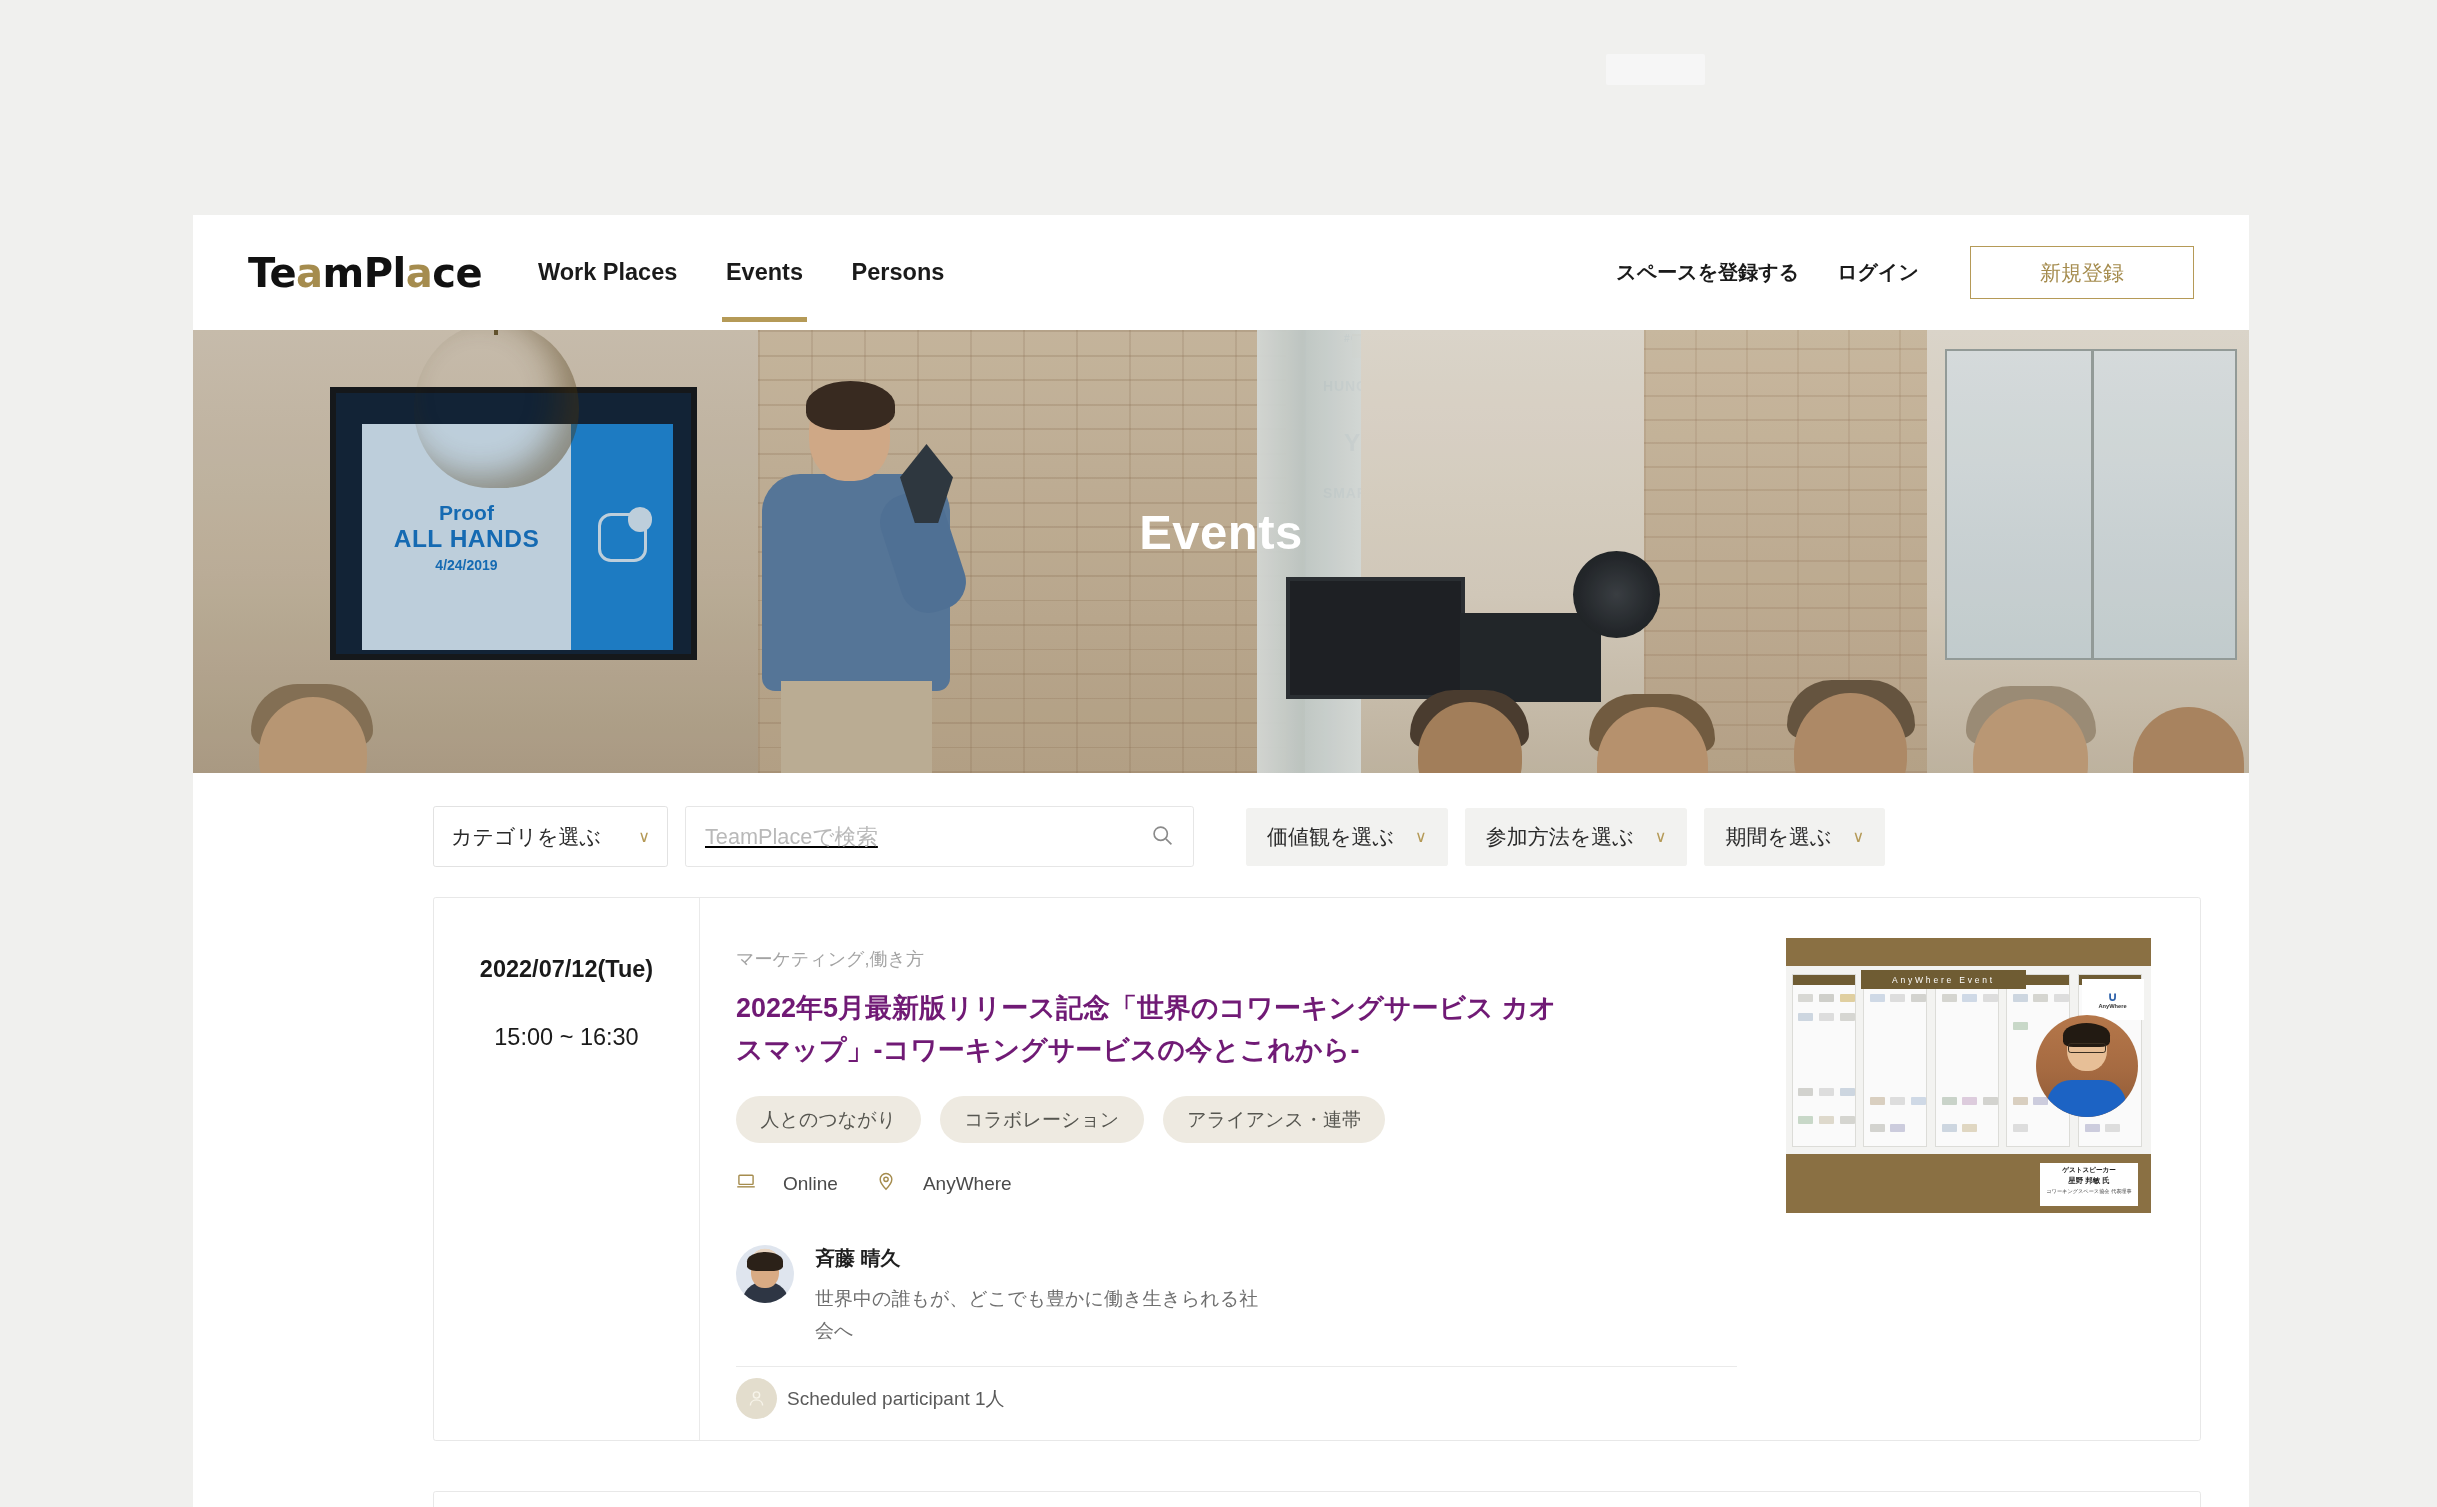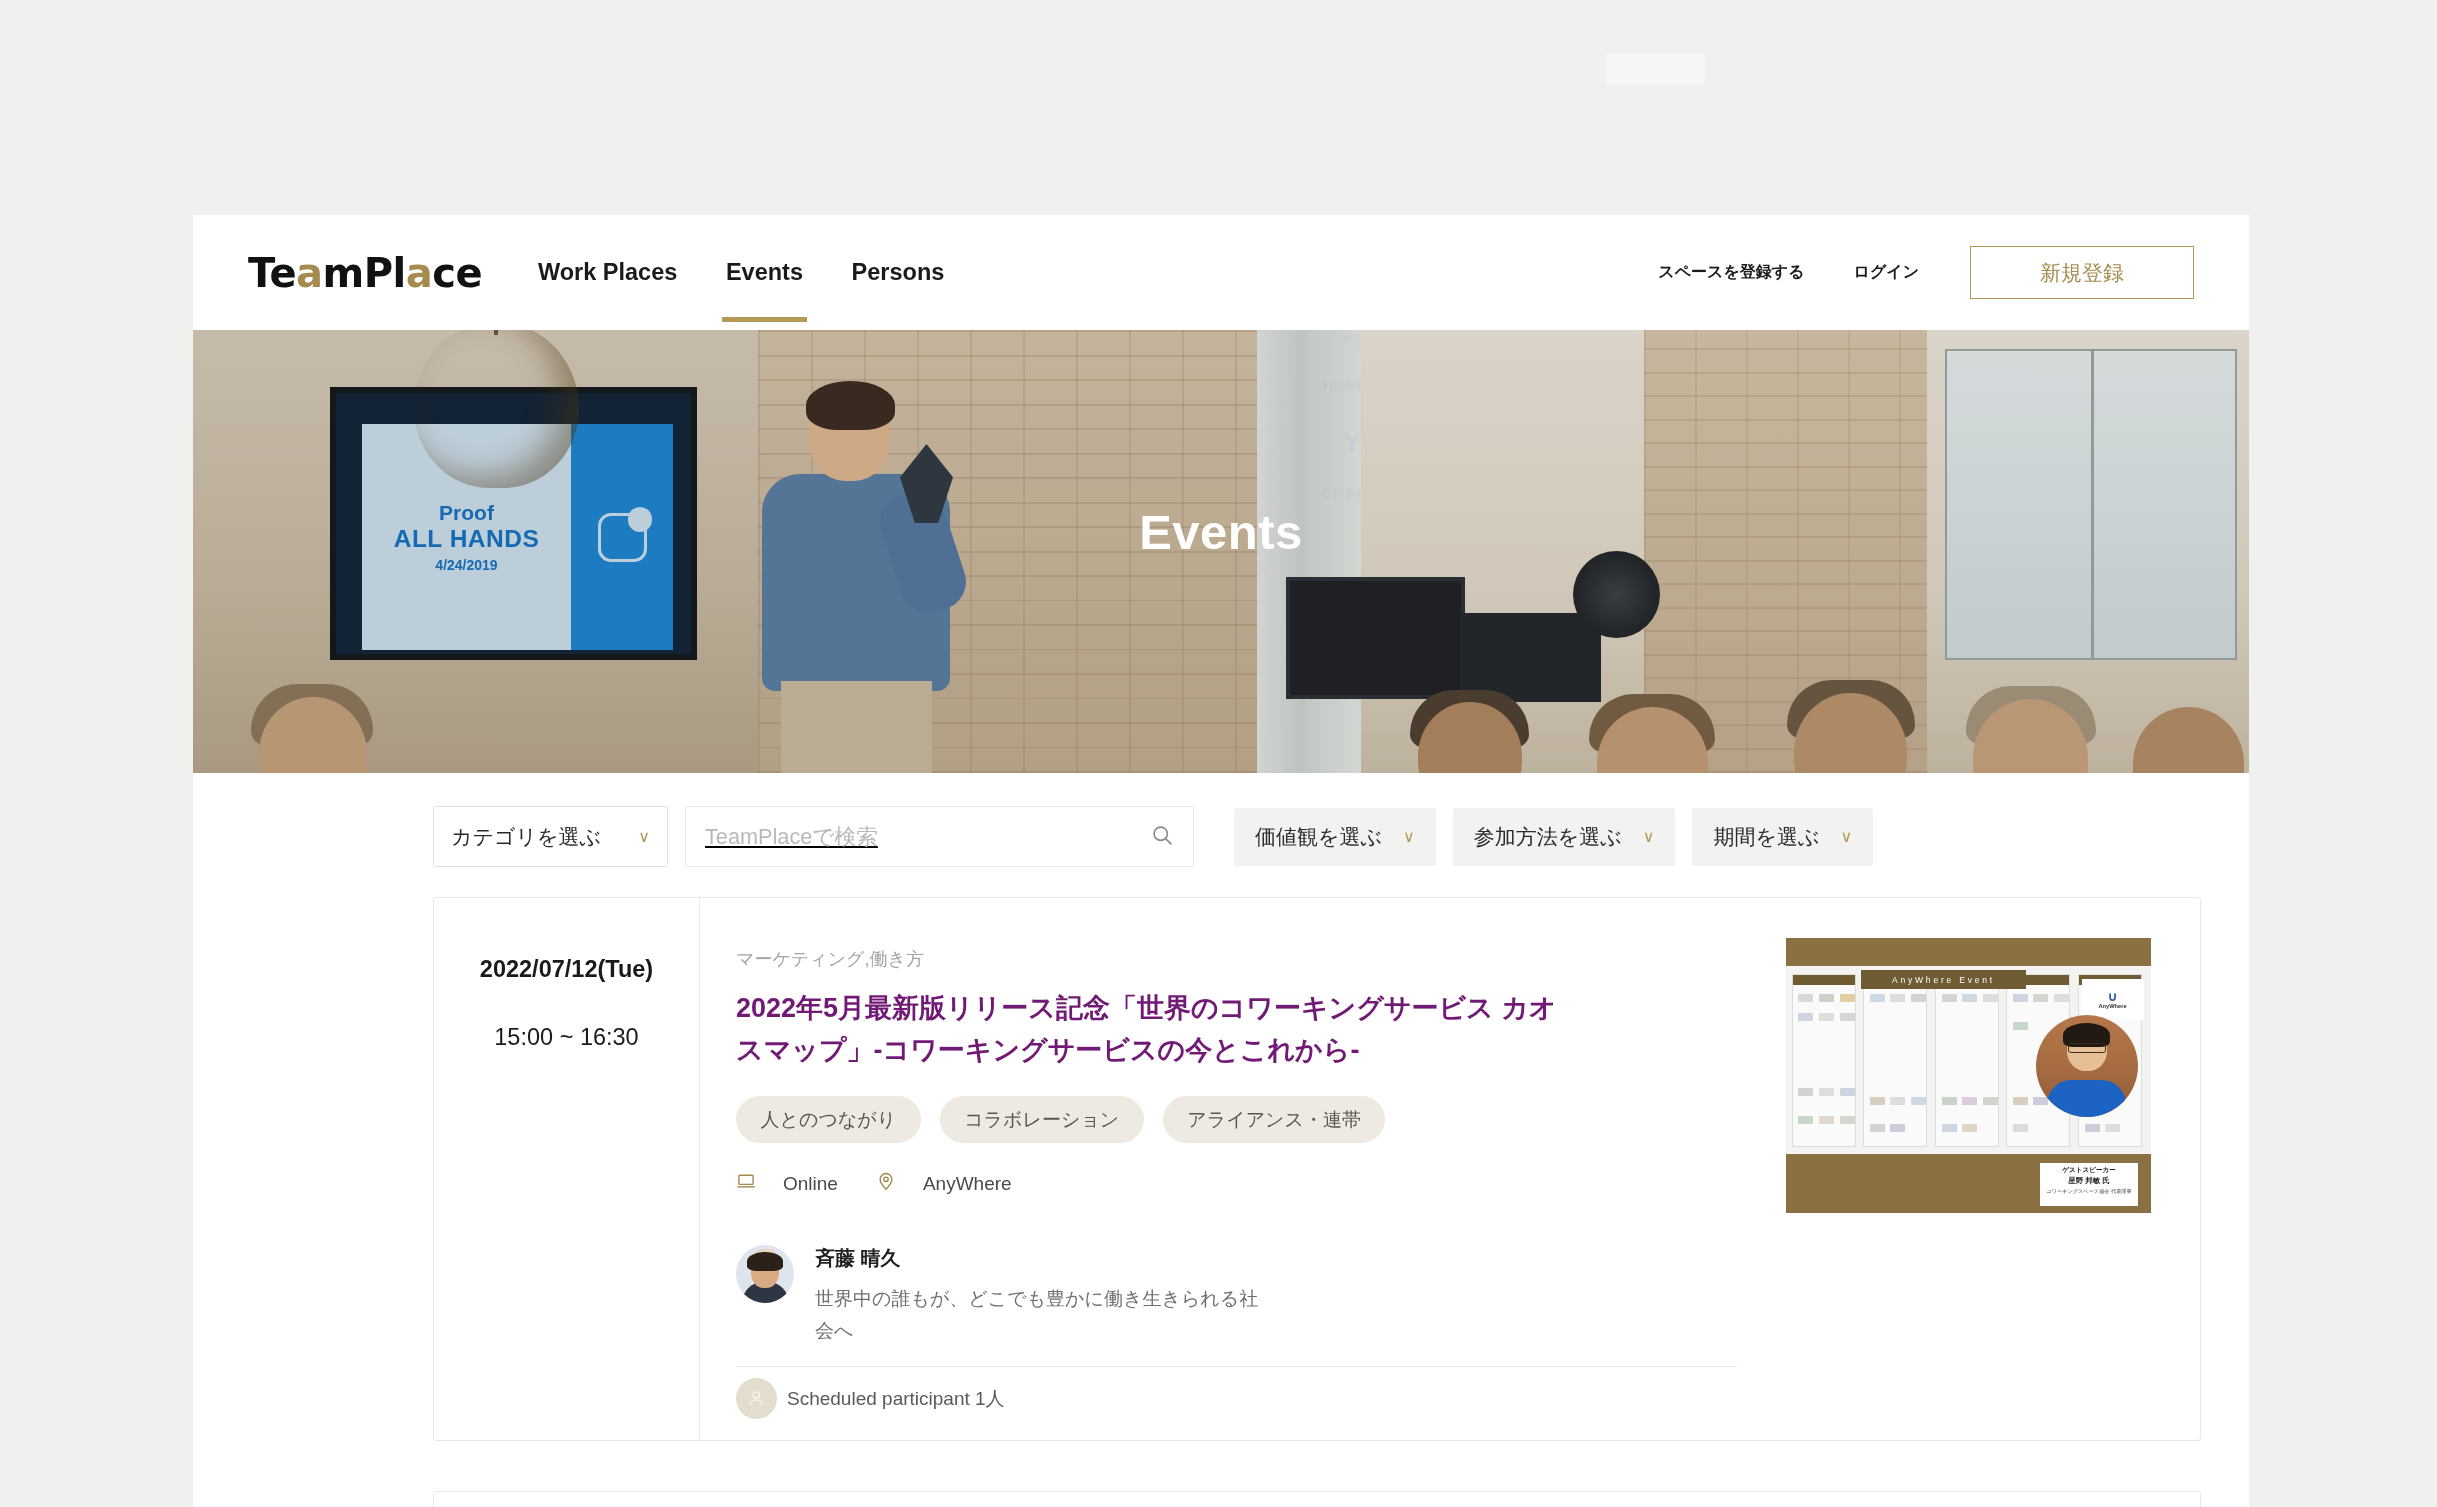--- a/index.html
+++ b/index.html
@@ -52,21 +52,21 @@
   .nav-item.active::after {
     content: ""; position: absolute;
     left: 0; right: 0; bottom: 0; height: 4.7px;
     background: #b59a57;
   }
   #nav-right {
     margin-left: auto; margin-right: 55px;
     display: flex; align-items: center; gap: 38px;
   }
   .nav-link {
-    font-size: 16px; font-weight: 700; color: #1a1a1a; white-space: nowrap; margin-left: 11px;
+    font-size: 20px; font-weight: 700; color: #1a1a1a; white-space: nowrap;
   }
   #signup-btn {
     width: 224px; height: 53px;
     border: 1.5px solid #b59a57;
     display: flex; align-items: center; justify-content: center;
     font-size: 21px; color: #a58c4e; font-weight: 400;
     background: #fff; margin-left: 13px;
   }
 
   
@@ -181,21 +181,21 @@
     margin-left:17px; width:509px; height:61px;
     background:#fff; border:1.3px solid #e6e6e6; border-radius:2.8px;
     display:flex; align-items:center; padding:0 19px;text-decoration:underline;
   }
   #search-input {
     border:0; outline:0; flex:1; background:transparent;
     font-size:21.7px; color:#2b2b2b;
     font-family:"Liberation Sans", sans-serif;
   }
   #search-input::placeholder { color:#b9b9b9; }
-  #filters-right { margin-left:40px; display:flex; align-items:center; gap:17px; }
+  #filters-right { margin-left:52px; display:flex; align-items:center; gap:17px; }
   .pill {
     height:58px; background:#f2f2f0; border-radius:2.8px;
     display:flex; align-items:center; padding:0 21px; gap:21px;
     font-size:21px; color:#2b2b2b; white-space:nowrap;
   }
   .chev { color:#b59a57; font-size:16px; line-height:1; }
 
   
   .event-card {
     position:absolute; left:240px; width:1768px;

